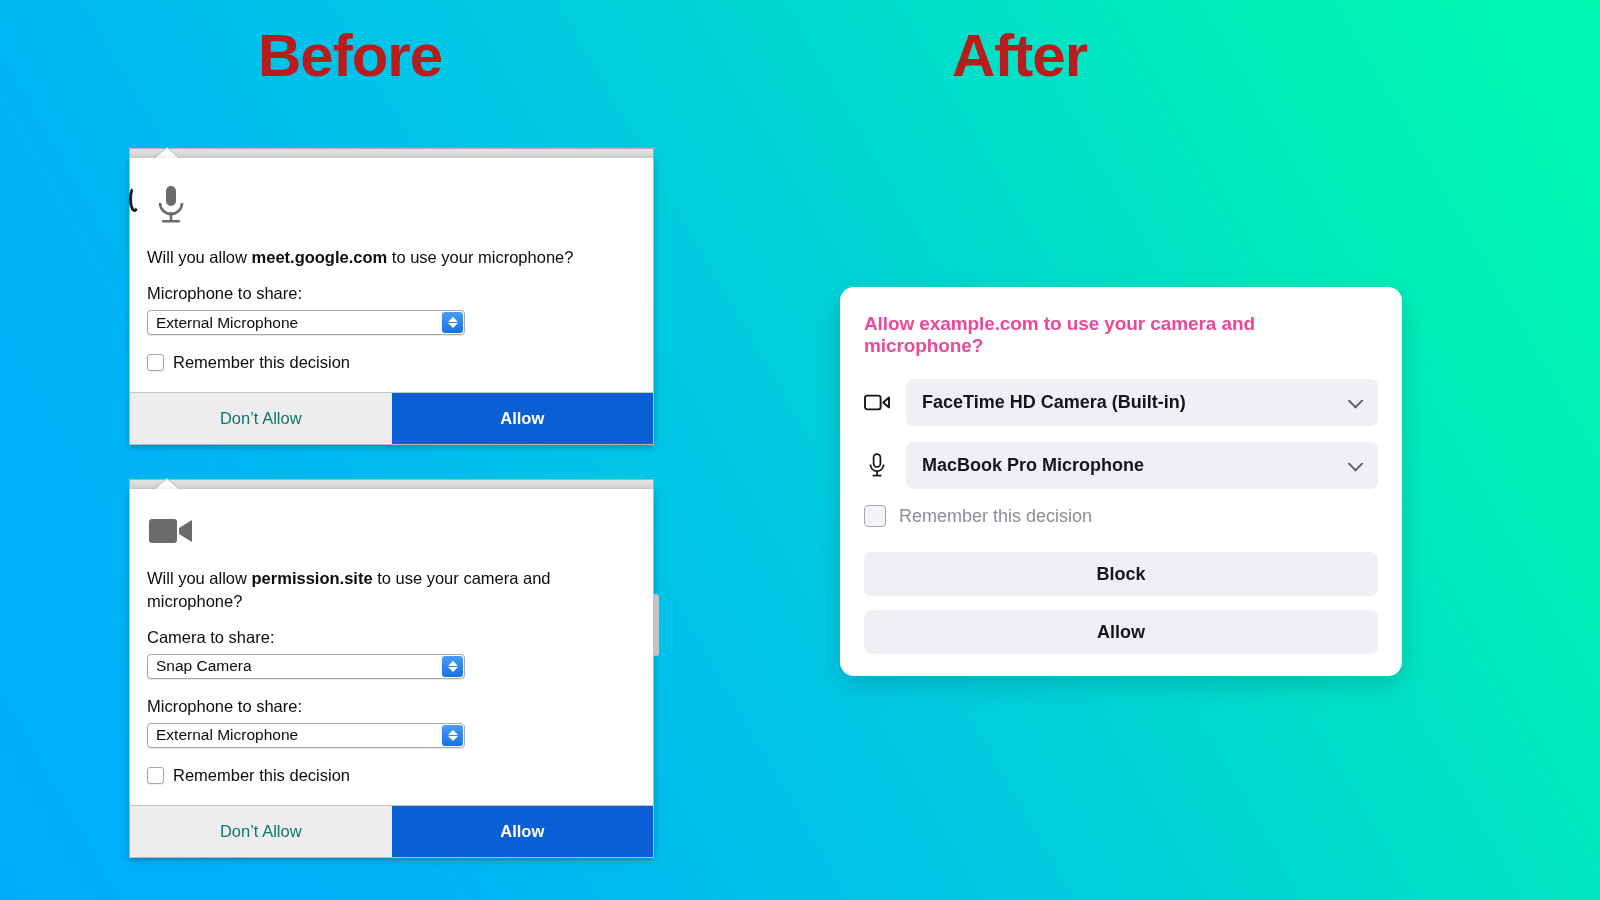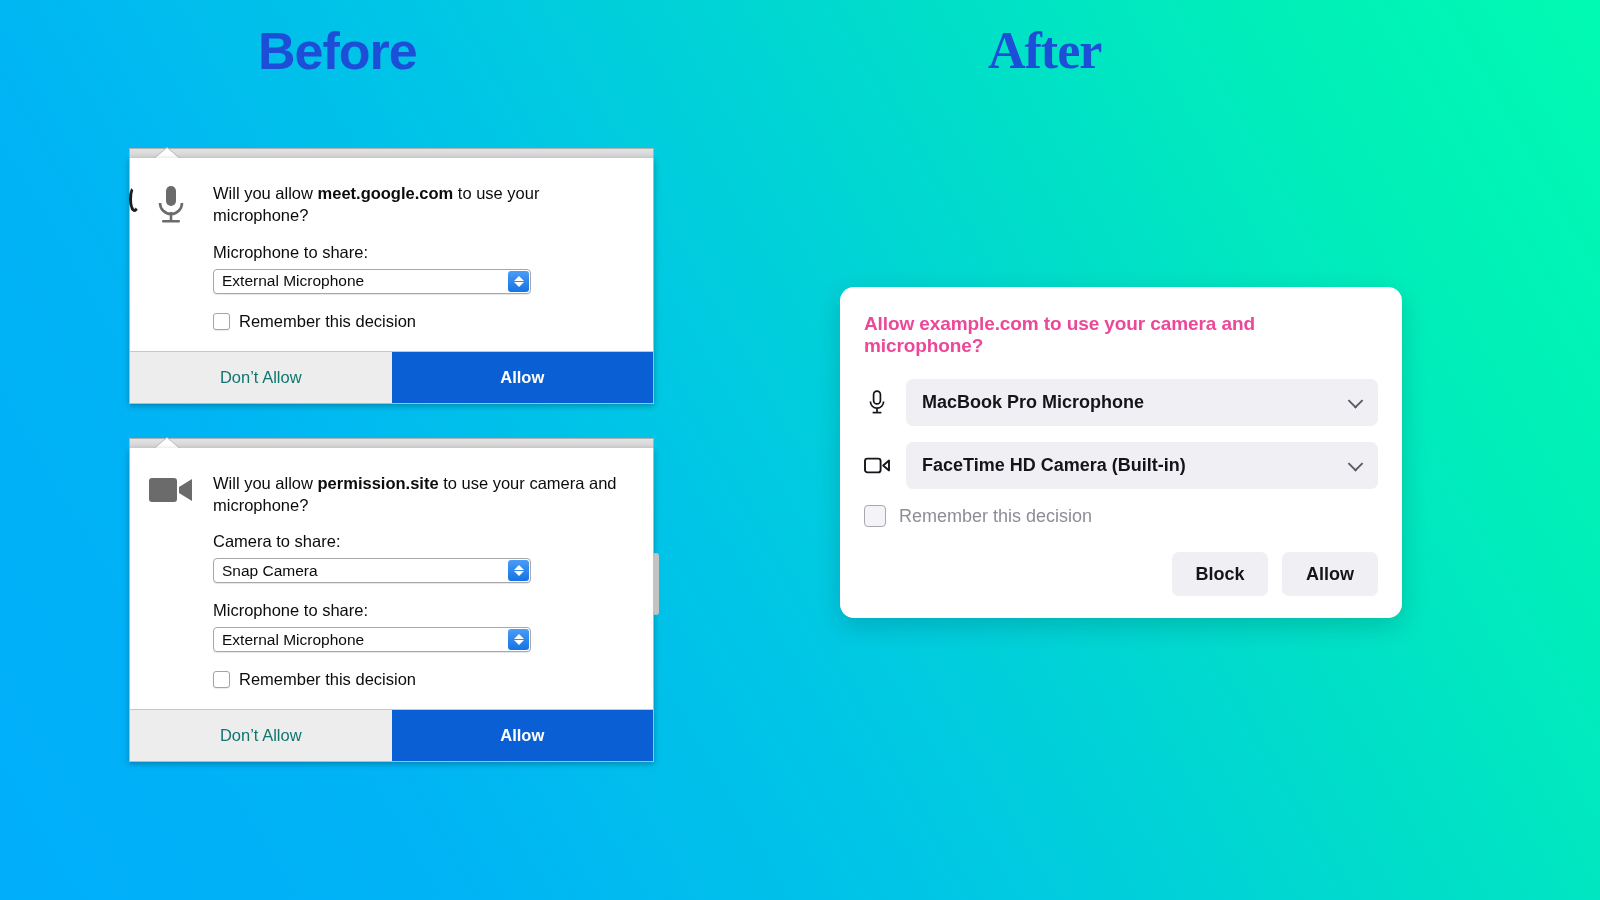--- a/index.html
+++ b/index.html
@@ -19,30 +19,30 @@
         #00DCCB 66%,
         #00EFB9 84%,
         #00FAB2 100%);
     position: relative;
   }
 
   
   .heading {
     position: absolute;
     top: 24px;
-    color: #1d4ed8;
-    font-size: 52px;
+    color: #b91c1c;
+    font-size: 60px;
     font-weight: bold;
     letter-spacing: -1px;
     line-height: 1.05;
     white-space: nowrap;
     user-select: none;
   }
   #heading-before { left: 258px; }
-  #heading-after  { left: 988px; font-family: Liberation Serif, serif; }
+  #heading-after  { left: 952px; }
 
   
   .before-col {
     position: absolute;
     left: 129px;
     top: 148px;
     width: 525px;
   }
 
   .legacy-popup {
@@ -97,20 +97,21 @@
     height: 62px;
     background: #c3c3c3;
     border-radius: 3px;
     z-index: 4;
   }
 
   .legacy-body {
     display: flex;
     padding: 22px 20px 20px 17px;
     gap: 18px;
+    flex-direction: column;
   }
 
   .legacy-icon {
     flex: 0 0 auto;
     width: 48px;
     display: flex;
     justify-content: center;
     padding-top: 4px;
   }
 
@@ -267,20 +268,21 @@
     border: 1.5px solid #a8a8b0;
     border-radius: 4px;
   }
   .after-check .txt { font-size: 18px; color: #8d8d96; }
 
   .after-actions {
     display: flex;
     justify-content: flex-end;
     gap: 14px;
     margin-top: 25px;
+    flex-direction: column;
   }
   .after-btn {
     min-width: 96px;
     height: 44px;
     background: #f0f0f4;
     border: none;
     border-radius: 7px;
     font-family: "Liberation Sans", sans-serif;
     font-size: 18px;
     font-weight: bold;
@@ -384,46 +386,46 @@
     </div>
   </div>
 
 </div>
 
 <div class="after-dialog">
   <div class="after-title">Allow example.com to use your camera and microphone?</div>
 
   <div class="after-row">
     <span class="ic">
+      <svg width="26" height="19" viewBox="0 0 26 19" aria-hidden="true">
+        <rect x="1" y="2.6" width="15.6" height="13.8" rx="2.4" fill="none" stroke="#15141a" stroke-width="1.9"></rect>
+        <path d="M19.2 9.5 L25 4.6 L25 14.4 Z" fill="none" stroke="#15141a" stroke-width="1.9" stroke-linejoin="round"></path>
+      </svg>
+    </span>
+    <div class="after-select">
+      <span>FaceTime HD Camera (Built-in)</span>
+      <span class="caret"></span>
+    </div>
+  </div>
+
+  <div class="after-row">
+    <span class="ic">
       <svg width="18" height="25" viewBox="0 0 18 25" aria-hidden="true">
         <rect x="5.6" y="1.2" width="6.8" height="12.6" rx="3.4" fill="none" stroke="#15141a" stroke-width="1.7"></rect>
         <path d="M2.4 11.6 a6.6 6.6 0 0 0 13.2 0" fill="none" stroke="#15141a" stroke-width="1.7"></path>
         <line x1="9" y1="18.2" x2="9" y2="22.2" stroke="#15141a" stroke-width="1.7"></line>
         <line x1="4.6" y1="22.6" x2="13.4" y2="22.6" stroke="#15141a" stroke-width="1.7"></line>
       </svg>
     </span>
     <div class="after-select">
       <span>MacBook Pro Microphone</span>
       <span class="caret"></span>
     </div>
   </div>
 
-  <div class="after-row">
-    <span class="ic">
-      <svg width="26" height="19" viewBox="0 0 26 19" aria-hidden="true">
-        <rect x="1" y="2.6" width="15.6" height="13.8" rx="2.4" fill="none" stroke="#15141a" stroke-width="1.9"></rect>
-        <path d="M19.2 9.5 L25 4.6 L25 14.4 Z" fill="none" stroke="#15141a" stroke-width="1.9" stroke-linejoin="round"></path>
-      </svg>
-    </span>
-    <div class="after-select">
-      <span>FaceTime HD Camera (Built-in)</span>
-      <span class="caret"></span>
-    </div>
-  </div>
-
   <div class="after-check">
     <span class="box"></span>
     <span class="txt">Remember this decision</span>
   </div>
 
   <div class="after-actions">
     <button class="after-btn">Block</button>
     <button class="after-btn">Allow</button>
   </div>
 </div>

